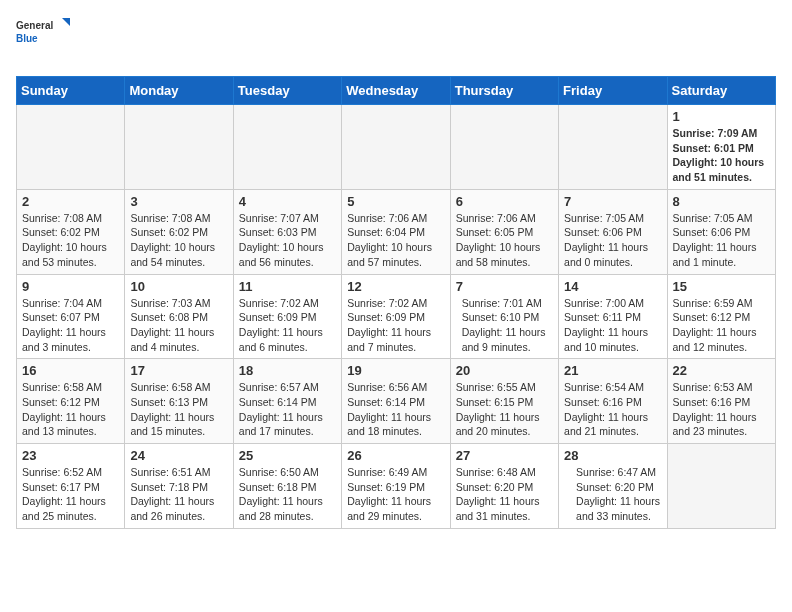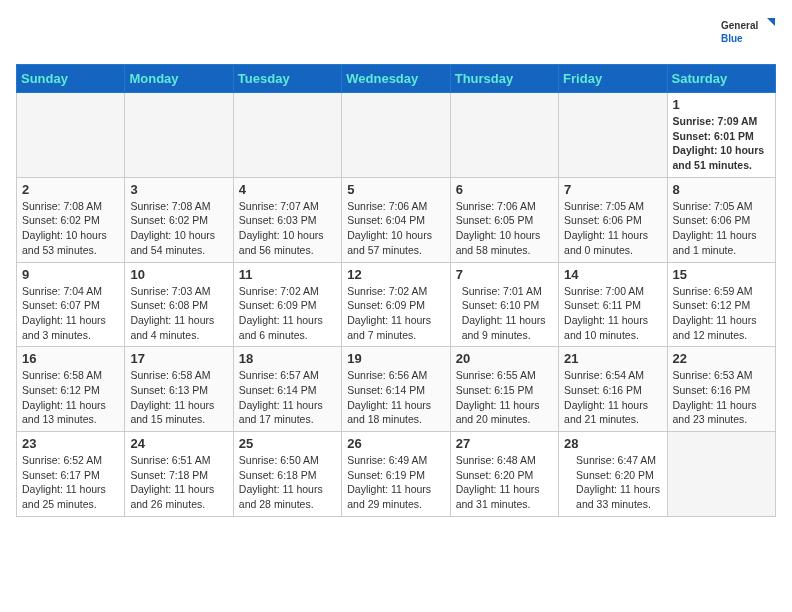--- a/index.html
+++ b/index.html
@@ -5,23 +5,23 @@
     * { box-sizing: border-box; margin: 0; padding: 0; }
     body {
       font-family: Arial, sans-serif;
       background: #fff;
       width: 792px;
       min-height: 612px;
       padding: 16px;
     }
     .header {
       display: flex;
-      justify-content: flex-end;
+      justify-content: flex-start;
       align-items: flex-start;
-      margin-bottom: 16px;
+      margin-bottom: 28px;
     }
     .logo {
       display: flex;
       align-items: center;
       gap: 4px;
     }
     .title-block { text-align: right; }
     .month-title {
       font-size: 32px;
       font-weight: bold;
@@ -31,21 +31,21 @@
       font-size: 14px;
       color: #555;
     }
     .calendar {
       width: 100%;
       border-collapse: collapse;
       border: 1px solid #ccc;
     }
     .calendar th {
       background: #1565c0;
-      color: #5eead4;
+      color: #ffffff;
       font-size: 13px;
       font-weight: bold;
       padding: 6px 4px;
       text-align: left;
       border: 1px solid #1e78d0;
     }
     .calendar td {
       vertical-align: top;
       border: 1px solid #ccc;
       padding: 4px 5px;

